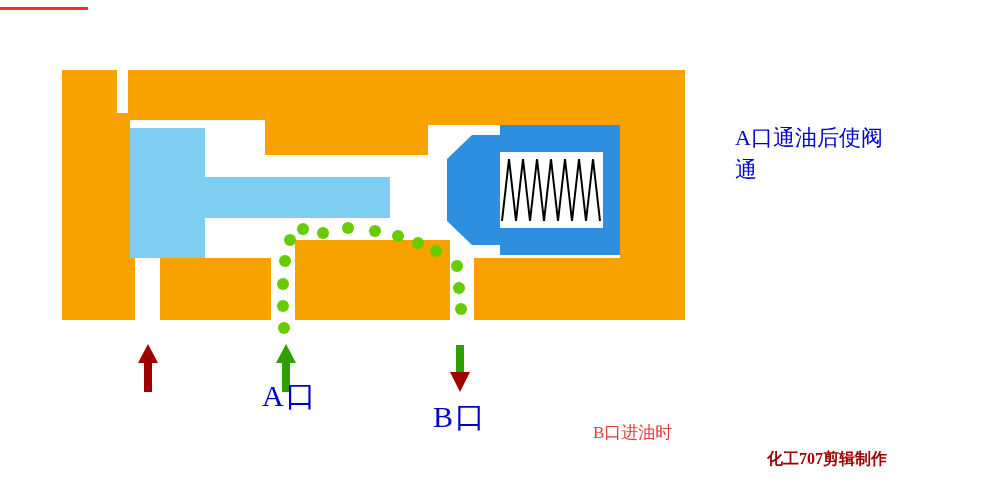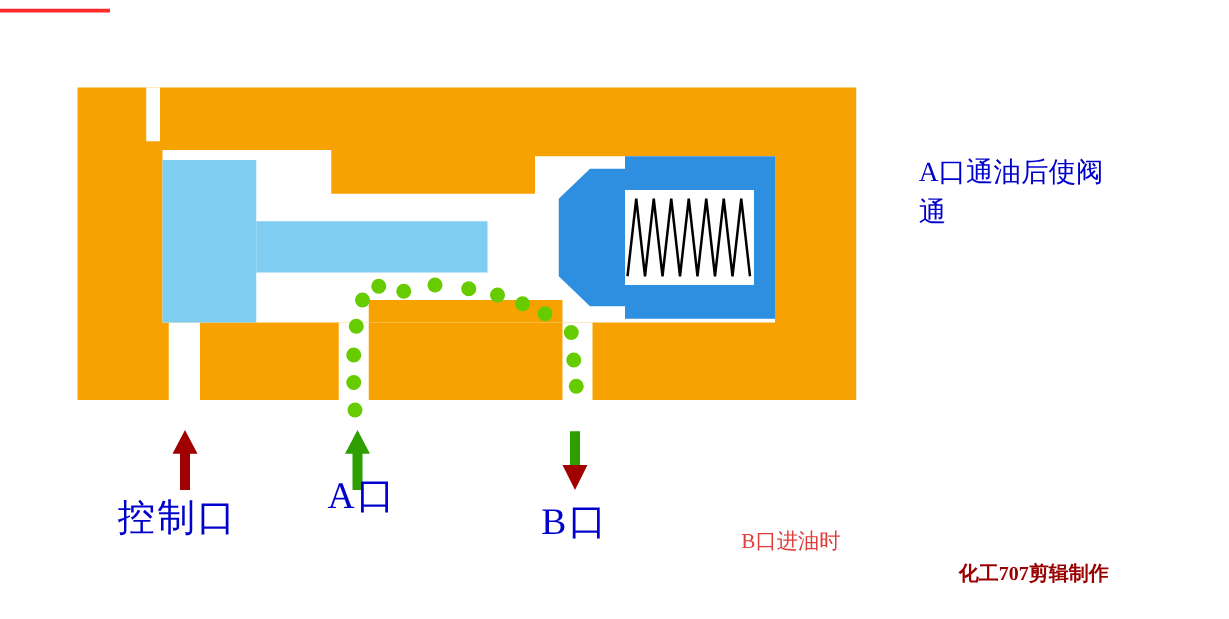--- a/index.html
+++ b/index.html
@@ -109,21 +109,20 @@
     <polygon class="c-ared" points="148,344 158,363 152,363 152,392 144,392 144,363 138,363"></polygon>
 
     <polygon class="c-agreen" points="286,344 296,363 290,363 290,392 282,392 282,363 276,363"></polygon>
 
     <g>
       <rect class="c-agreen" x="456" y="345" width="8" height="28"></rect>
       <polygon class="c-ared" points="460,392 450,372 470,372"></polygon>
     </g>
   </svg>
 
-  <div class="port-label lbl-control">控制口</div>
   <div class="port-label lbl-a">A口</div>
   <div class="port-label lbl-b">B口</div>
 
   <div class="side-note">
     <div>A口通油后使阀</div>
     <div>通</div>
   </div>
 
   <div class="footnote foot1">B口进油时</div>
 

